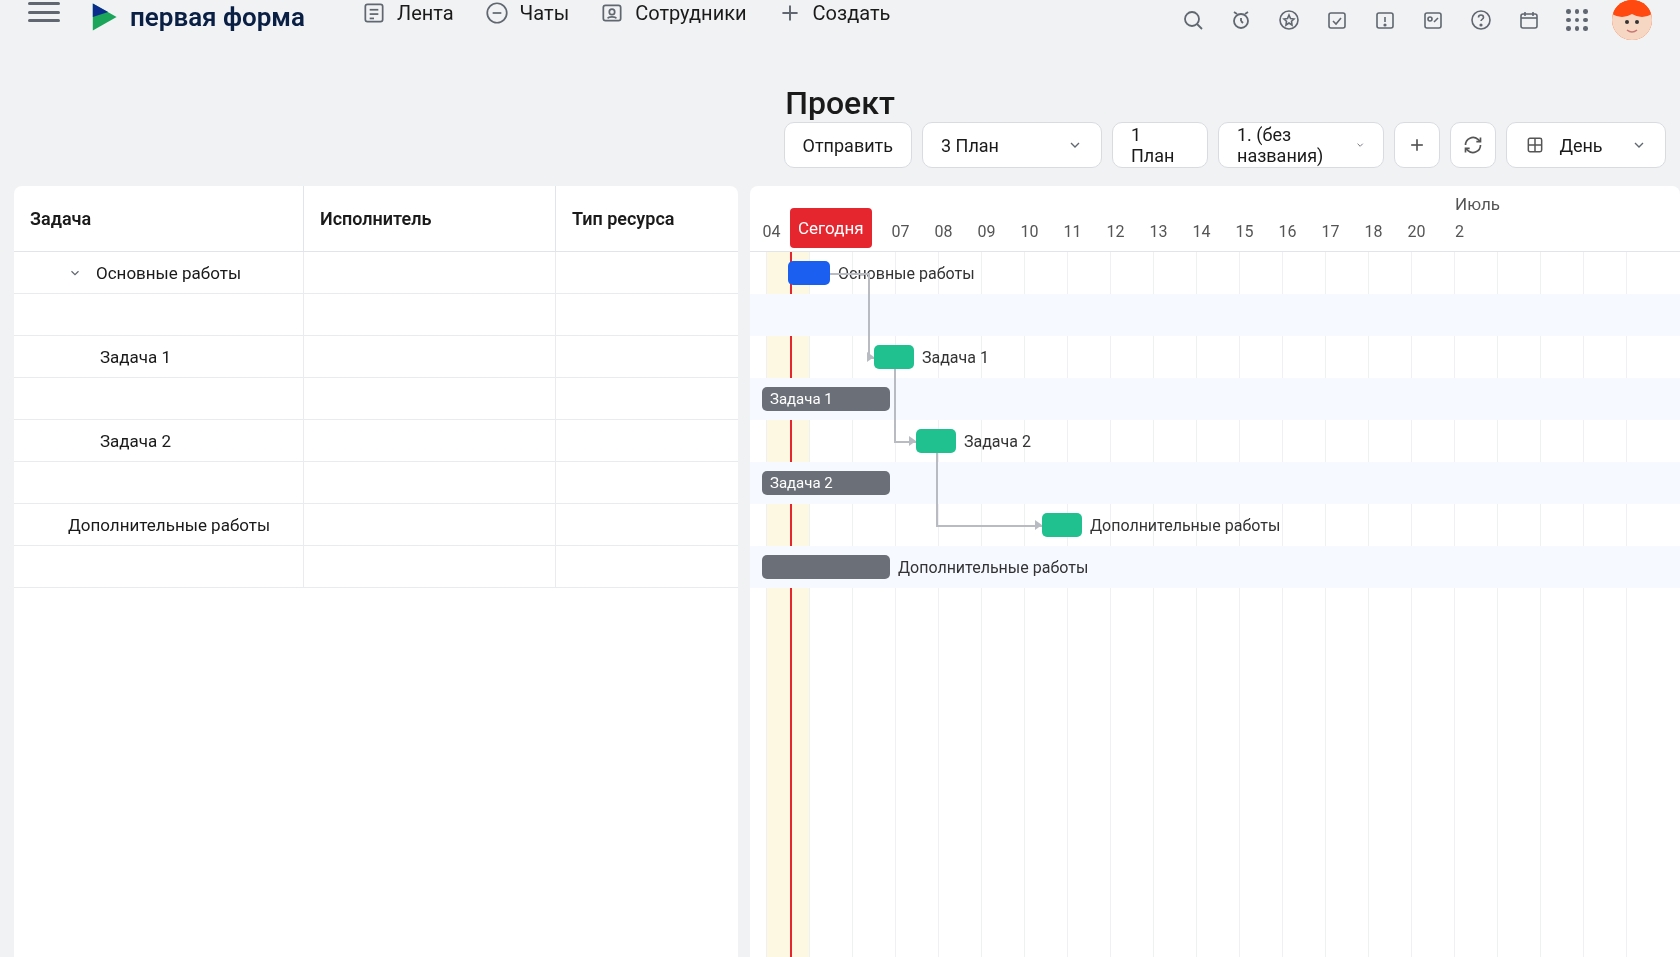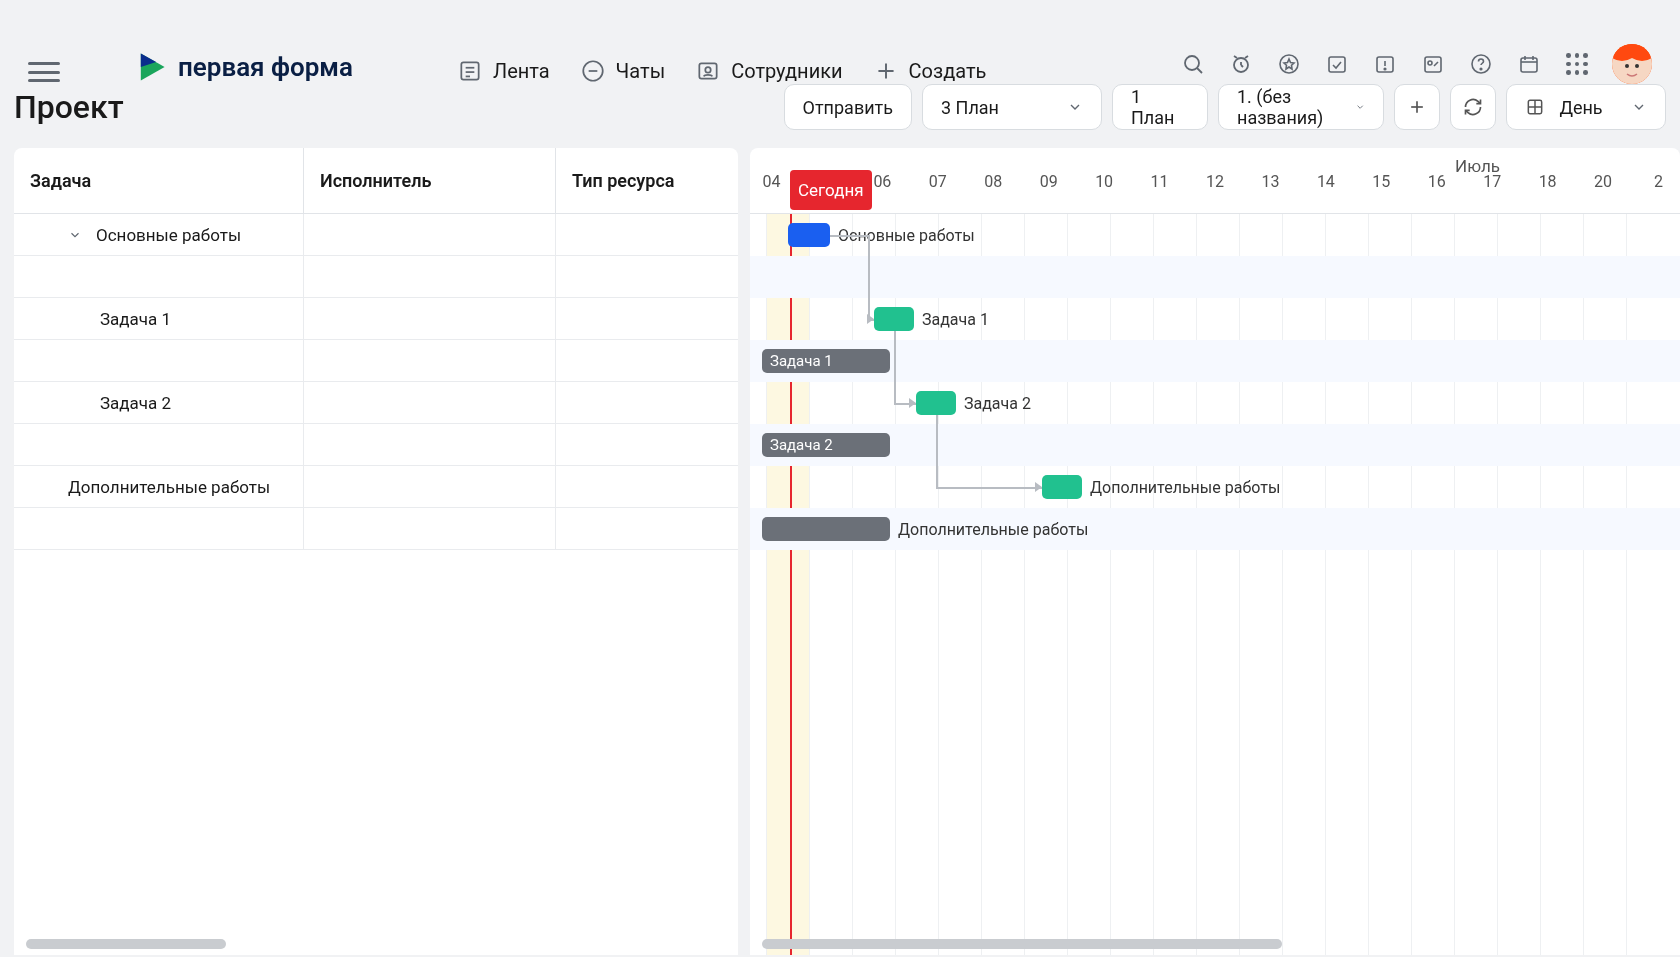--- a/index.html
+++ b/index.html
@@ -1,34 +1,34 @@
 <!DOCTYPE html>
 <html><head>
 <meta charset="utf-8">
 <style>
   * { box-sizing: border-box; margin: 0; padding: 0; }
   html, body { width: 1680px; height: 957px; overflow: hidden; font-family: -apple-system, BlinkMacSystemFont, "Segoe UI", Roboto, Arial, sans-serif; background: #f1f2f4; color: #1a1a1a; }
   
   
-  .topbar { height: 84px; display: flex; align-items: flex-end; padding: 0 28px; gap: 48px; }
+  .topbar { height: 84px; display: flex; align-items: flex-start; padding: 0 28px; }
   .hamburger { width: 32px; height: 24px; display:flex; flex-direction:column; justify-content:space-between; cursor:pointer; padding:2px 0;}
   .hamburger span { height:3px; background:#606770; border-radius:2px;}
   .logo { display:flex; align-items:center; gap:10px; margin-left:26px;}
   .logo-text { font-size:26px; font-weight:600; color:#0a1f44; white-space:nowrap;}
   .nav { display:flex; align-items:center; gap:30px; margin-left:56px;}
   .nav-item { display:flex; align-items:center; gap:10px; font-size:20px; color:#1a1a1a; cursor:pointer;}
   .nav-item .ic { width:26px; height:26px; color:#606770;}
   .top-right { margin-left:auto; display:flex; align-items:center; gap:22px;}
   .top-icon { width:26px; height:26px; color:#606770; cursor:pointer; display:flex; align-items:center; justify-content:center;}
   .grid-dots { width:22px; height:22px; display:grid; grid-template-columns:repeat(3,1fr); grid-template-rows:repeat(3,1fr); gap:4px;}
   .grid-dots span{background:#606770;border-radius:50%;}
   .avatar { width:40px; height:40px; border-radius:50%; background:linear-gradient(#ff6a00 30%, #f8d5c0 30%); overflow:hidden;}
   
   
-  .toolbar { display:flex; align-items:center; padding: 0 14px 18px 14px;}
+  .toolbar { display:flex; align-items:center; padding: 0 14px 18px 14px; flex-direction: column;}
   .page-title { font-size:32px; font-weight:500;}
   .toolbar-right { margin-left:auto; display:flex; align-items:center; gap:10px;}
   .btn, .select { height:46px; background:#fff; border:1px solid #d8dce0; border-radius:10px; display:flex; align-items:center; padding:0 18px; font-size:18px; cursor:pointer; color:#1a1a1a; gap:10px;}
   .select { justify-content:space-between; }
   .select .chev { margin-left:14px; color:#606770;}
   .iconbtn { width:46px; padding:0; justify-content:center;}
   
   
   .main { display:flex; height:calc(957px - 84px - 66px); padding:0 0 0 14px;}
   .panel { background:#fff; border-radius:8px 8px 0 0; overflow:hidden; position:relative;}
@@ -43,21 +43,21 @@
   .grid-body-row .cell{border-right:1px solid #e9ebee; display:flex; align-items:center; padding:0 16px; font-size:17px;}
   .cell.task{width:290px;} .cell.ass{width:252px;} .cell.res{flex:1;border-right:none;}
   .indent-1{padding-left:54px !important;}
   .indent-2{padding-left:86px !important;}
   .chev-down{display:inline-flex; margin-right:14px; color:#606770;}
   .left-scroll{position:absolute; bottom:6px; left:12px; height:10px; width:200px; background:#c9ccd0; border-radius:5px;}
   
   
   .gantt-head{height:66px; border-bottom:1px solid #e1e4e8; position:relative;}
   .month-label{position:absolute; top:8px; right:180px; font-size:17px; color:#555;}
-  .day-row{position:absolute; bottom:22px; left:0; right:0; display:flex;justify-content:space-between;}
+  .day-row{position:absolute; bottom:10px; left:0; right:0; display:flex;}
   .day{width:43px; text-align:center; font-size:16px; color:#555;}
   .today-badge{position:absolute; left:40px; bottom:3px; background:#e6262e; color:#fff; font-size:17px; padding:10px 8px; border-radius:4px;}
   .gantt-body{position:relative; height:calc(100% - 66px);}
   .vgrid{position:absolute; top:0; bottom:0; width:1px; background:#eef0f2;}
   .weekend-shade{position:absolute;top:0;bottom:0;left:16px;width:44px;background:#fdf8e1;}
   .row-hl{position:absolute;left:0;right:0;height:42px;background:#f6f9ff;}
   .today-line{position:absolute; top:0; bottom:0; left:40px; width:2px; background:#e6262e;}
   .bar{position:absolute; height:24px; border-radius:5px; display:flex; align-items:center; padding:0 8px; font-size:15px; color:#fff; white-space:nowrap;}
   .bar-label-out{position:absolute; font-size:16px; color:#333; white-space:nowrap;}
   .bar-blue{background:#1a5ff0;}

